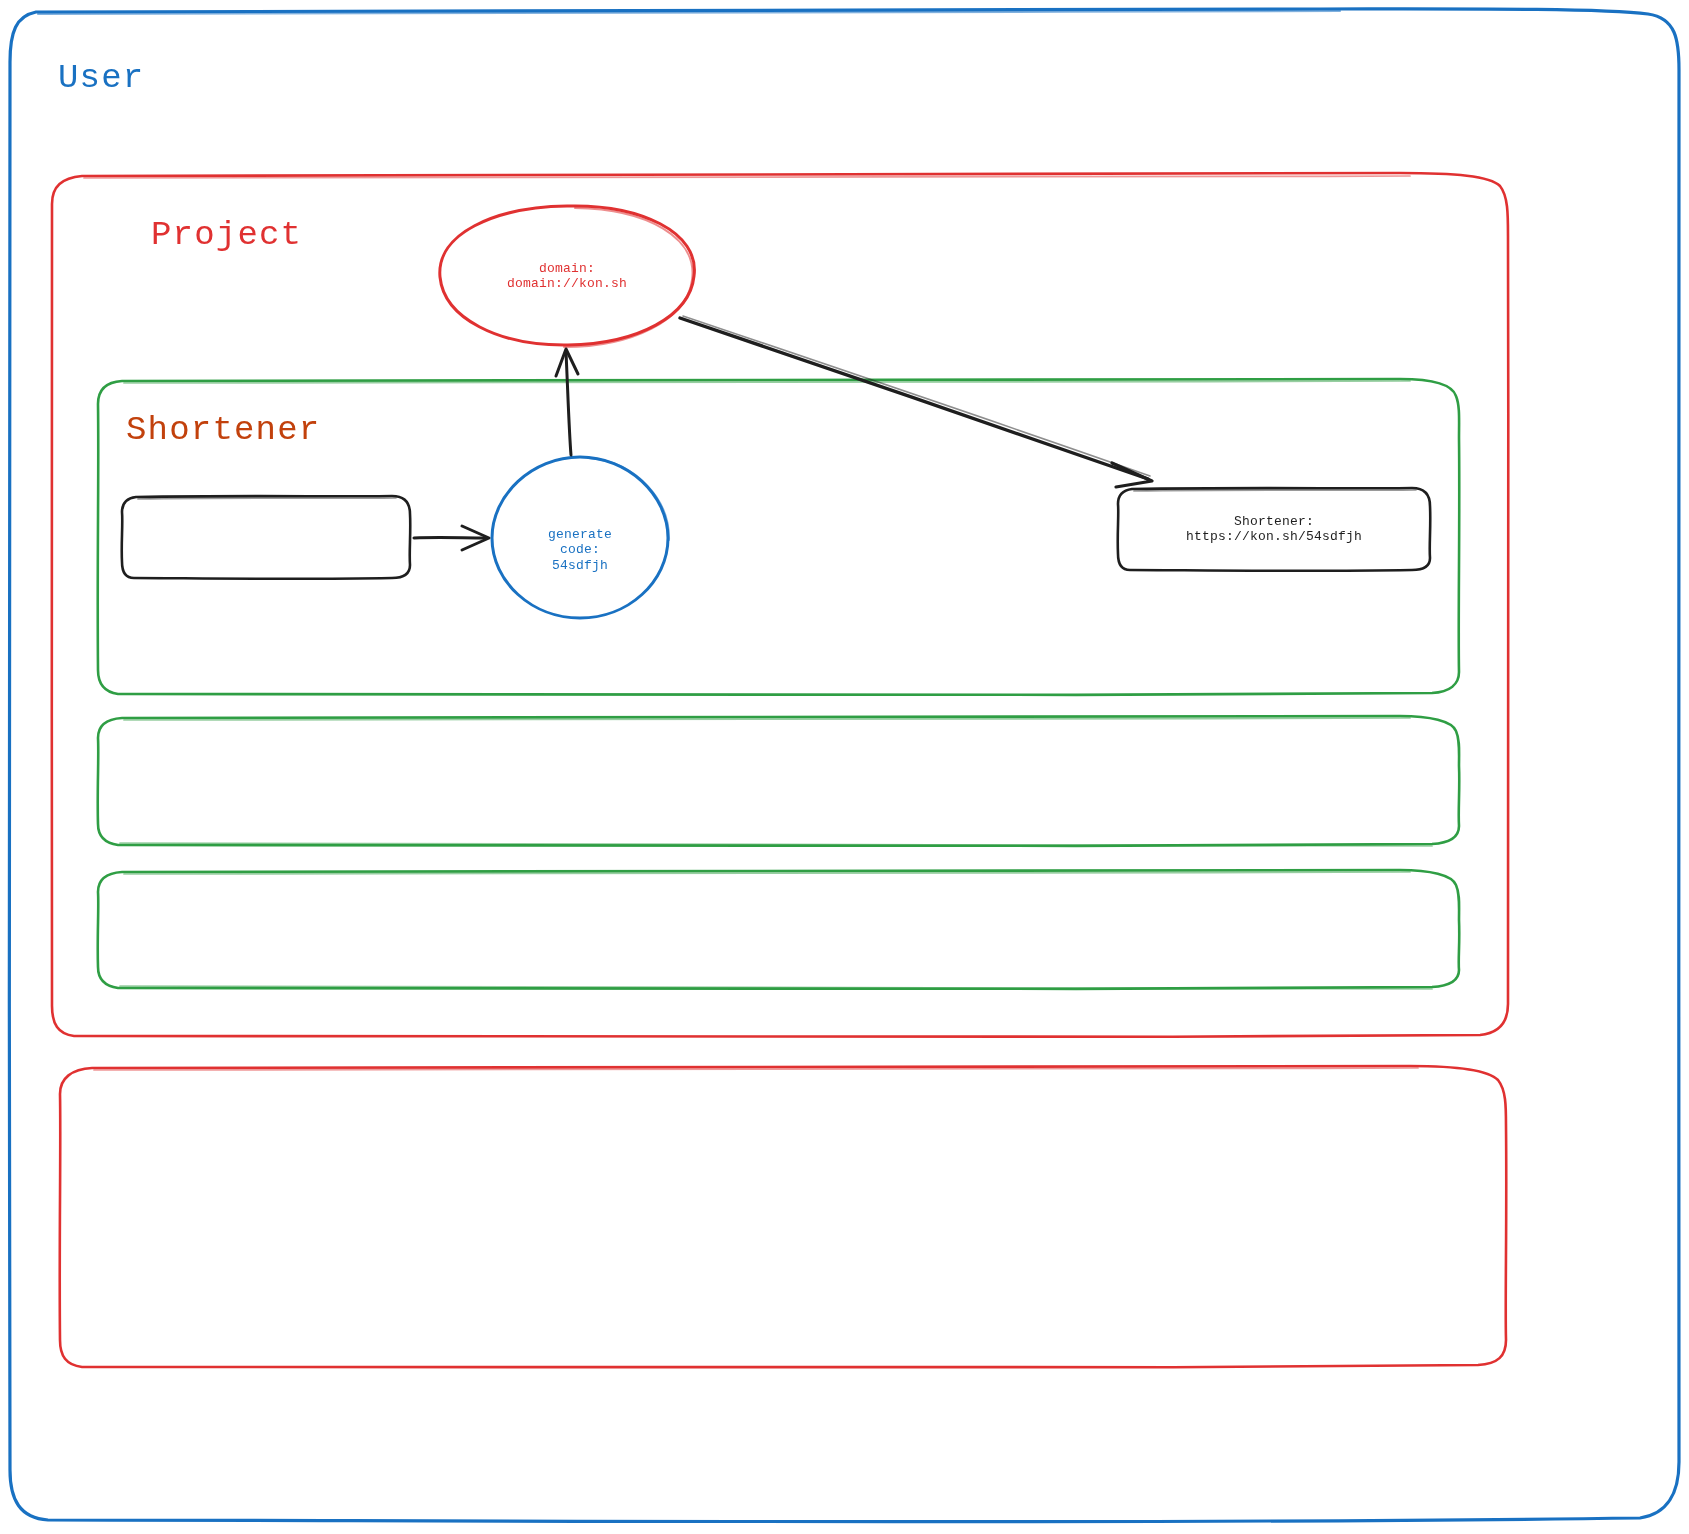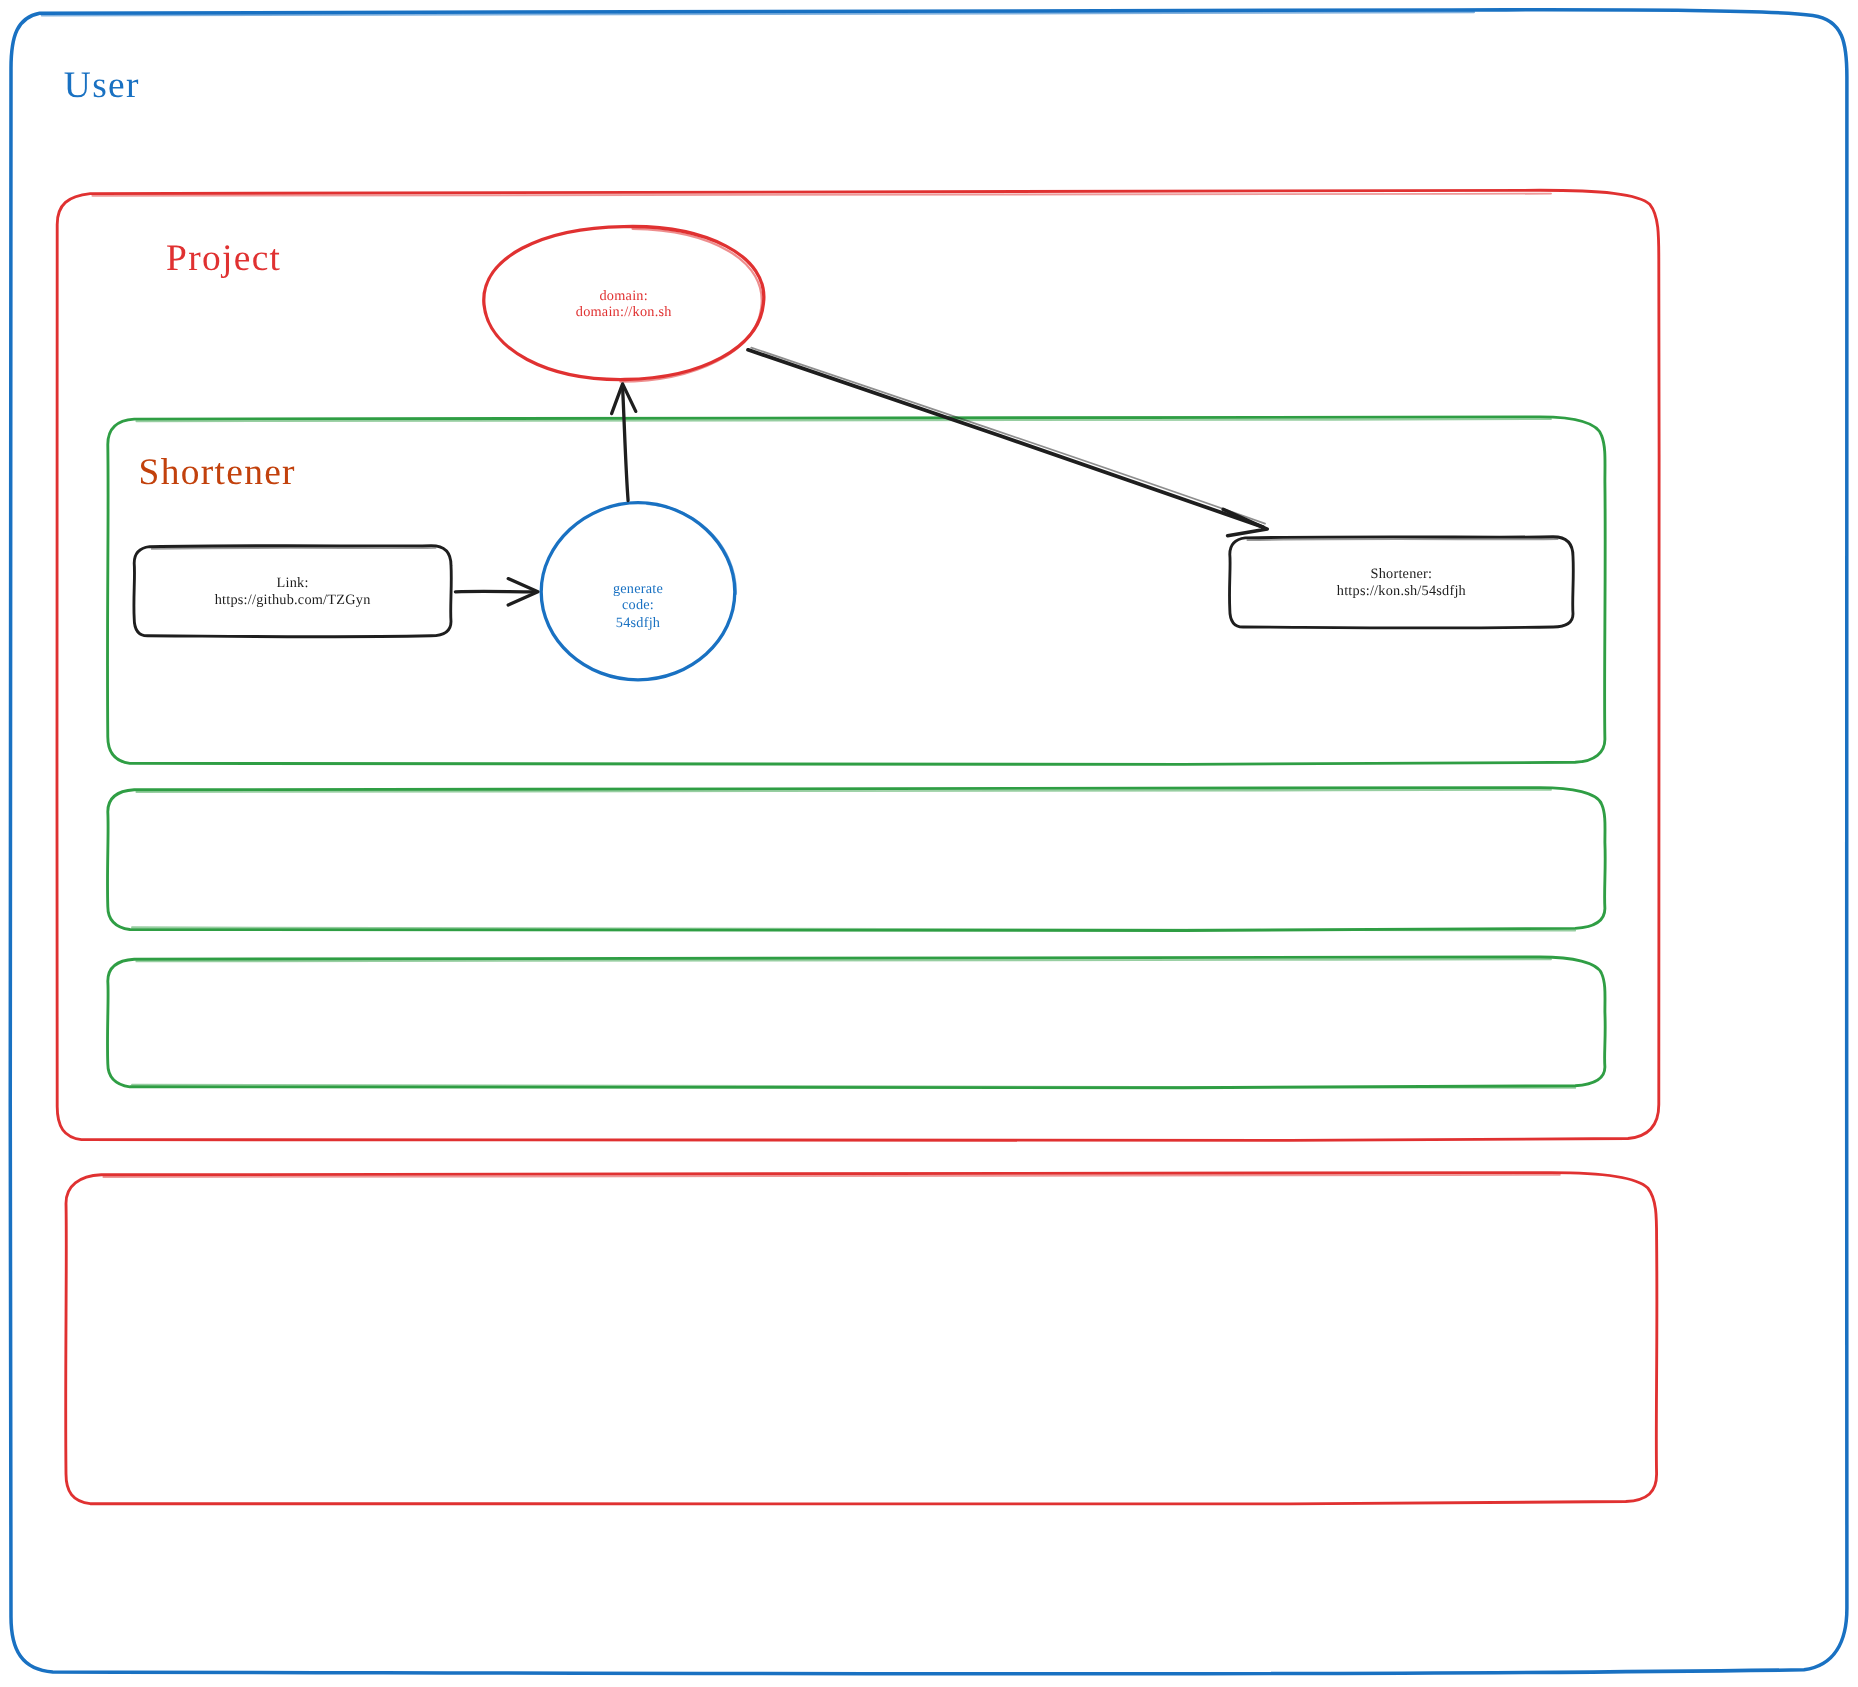--- a/index.html
+++ b/index.html
@@ -19,21 +19,21 @@
   }
   #sketch {
     position: absolute;
     top: 0;
     left: 0;
     width: 1689px;
     height: 1534px;
   }
   .lbl {
     position: absolute;
-    font-family: Liberation Serif, serif;
+    font-family: Liberation Mono, monospace;
     white-space: nowrap;
     line-height: 1.18;
     pointer-events: none;
   }
   .container-label {
     font-size: 34px;
     letter-spacing: 1.2px;
   }
   .node-label {
     font-size: 13px;
@@ -193,24 +193,20 @@
 
   <div class="lbl container-label c-red" style="left:108px; top:215px;margin-left:43px;">Project</div>
 
   <div class="lbl container-label c-green" style="left:126px; top:410px;">Shortener</div>
 
   <div class="lbl node-label c-red centered" style="left:567px; top:276px;">
     <div>domain:</div>
     <div>domain://kon.sh</div>
   </div>
 
-  <div class="lbl node-label c-black centered" style="left:266px; top:537px;">
-    <div>Link:</div>
-    <div>https://github.com/TZGyn</div>
-  </div>
 
   <div class="lbl node-label c-blue centered" style="left:580px; top:550px;">
     <div>generate</div>
     <div>code:</div>
     <div>54sdfjh</div>
   </div>
 
   <div class="lbl node-label c-black centered" style="left:1274px; top:529px;text-align:center;">
     <div>Shortener:</div>
     <div>https://kon.sh/54sdfjh</div>

